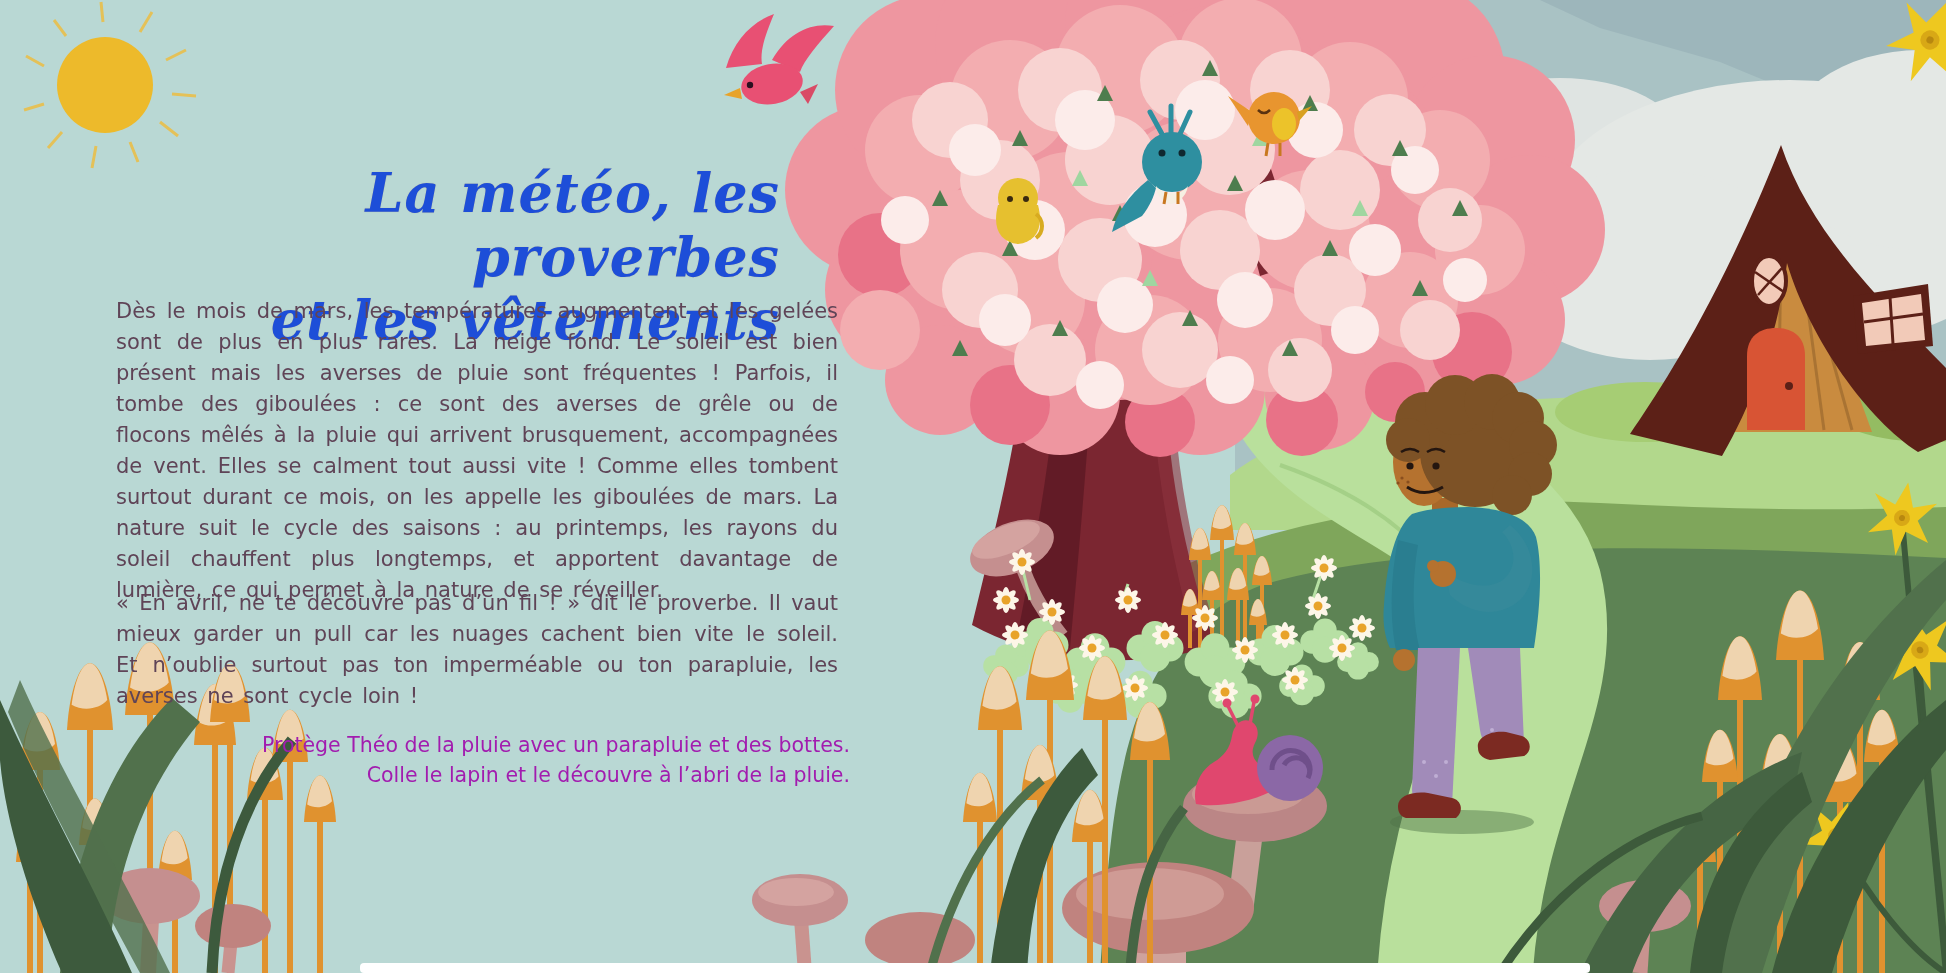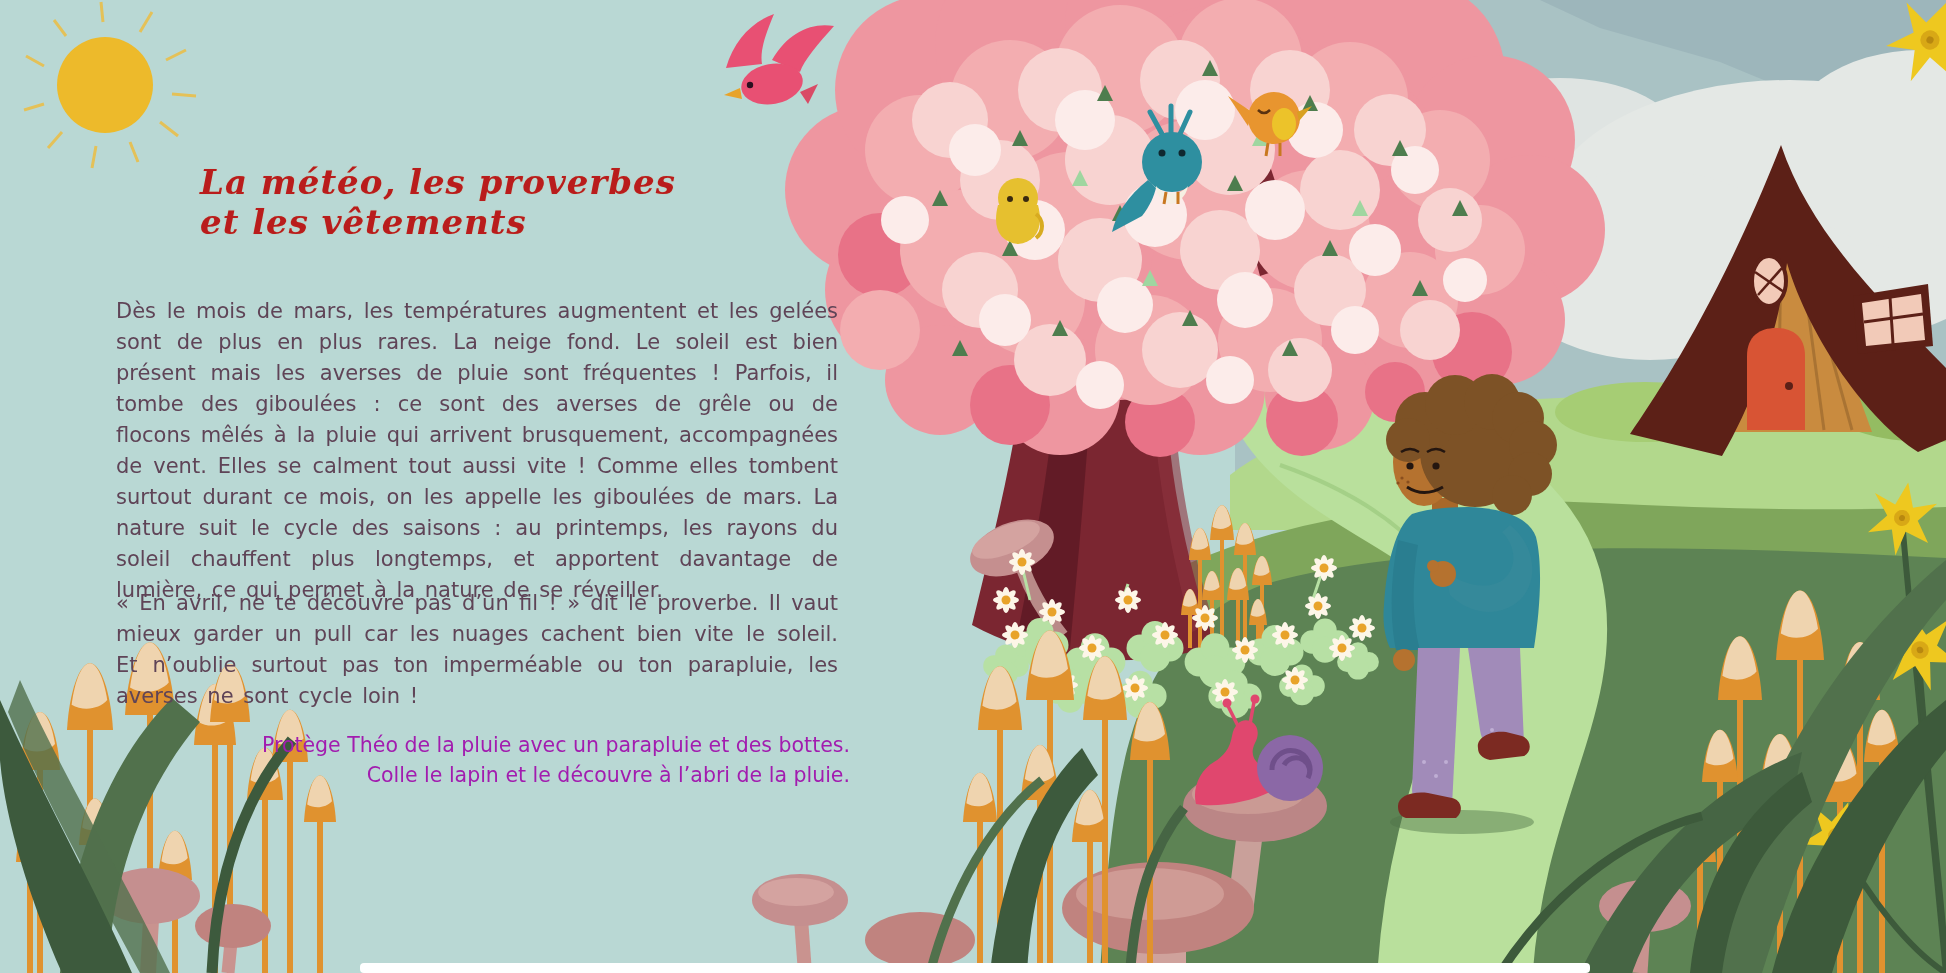--- a/index.html
+++ b/index.html
@@ -1,21 +1,21 @@
 <!DOCTYPE html>
 <html><head>
 <meta charset="utf-8">
 <style>
   html,body{margin:0;padding:0;background:#b9d8d4;}
   .spread{position:relative;width:1946px;height:973px;overflow:hidden;background:#b9d8d4;
           font-family:"DejaVu Sans",sans-serif;}
   .scene{position:absolute;left:0;top:0;width:1946px;height:973px;display:block;}
-  .page-title{position:absolute;left:200px;top:162px;width:580px;text-align:left;
-      color:#b91c1c;font-family:"DejaVu Serif",serif;font-style:italic;font-weight:700;
-      font-size:34px;line-height:1.18;letter-spacing:1px;text-shadow:0 0 1px rgba(217,136,47,.4);}
+  .page-title{position:absolute;left:200px;top:162px;width:580px;text-align:right;
+      color:#1d4ed8;font-family:"DejaVu Serif",serif;font-style:italic;font-weight:700;
+      font-size:54px;line-height:1.18;letter-spacing:1px;text-shadow:0 0 1px rgba(217,136,47,.4);}
   .body-par{position:absolute;left:116px;width:722px;margin:0;color:#5f4457;
       font-size:21px;line-height:31px;text-align:justify;word-spacing:3px;font-weight:500;}
   .p1{top:296px;}
   .p2{top:588px;}
   .activity{position:absolute;left:128px;width:722px;top:730px;text-align:right;
       color:#a21caf;font-size:20.5px;line-height:30px;font-weight:500;}
 </style>
 </head>
 <body>
 

